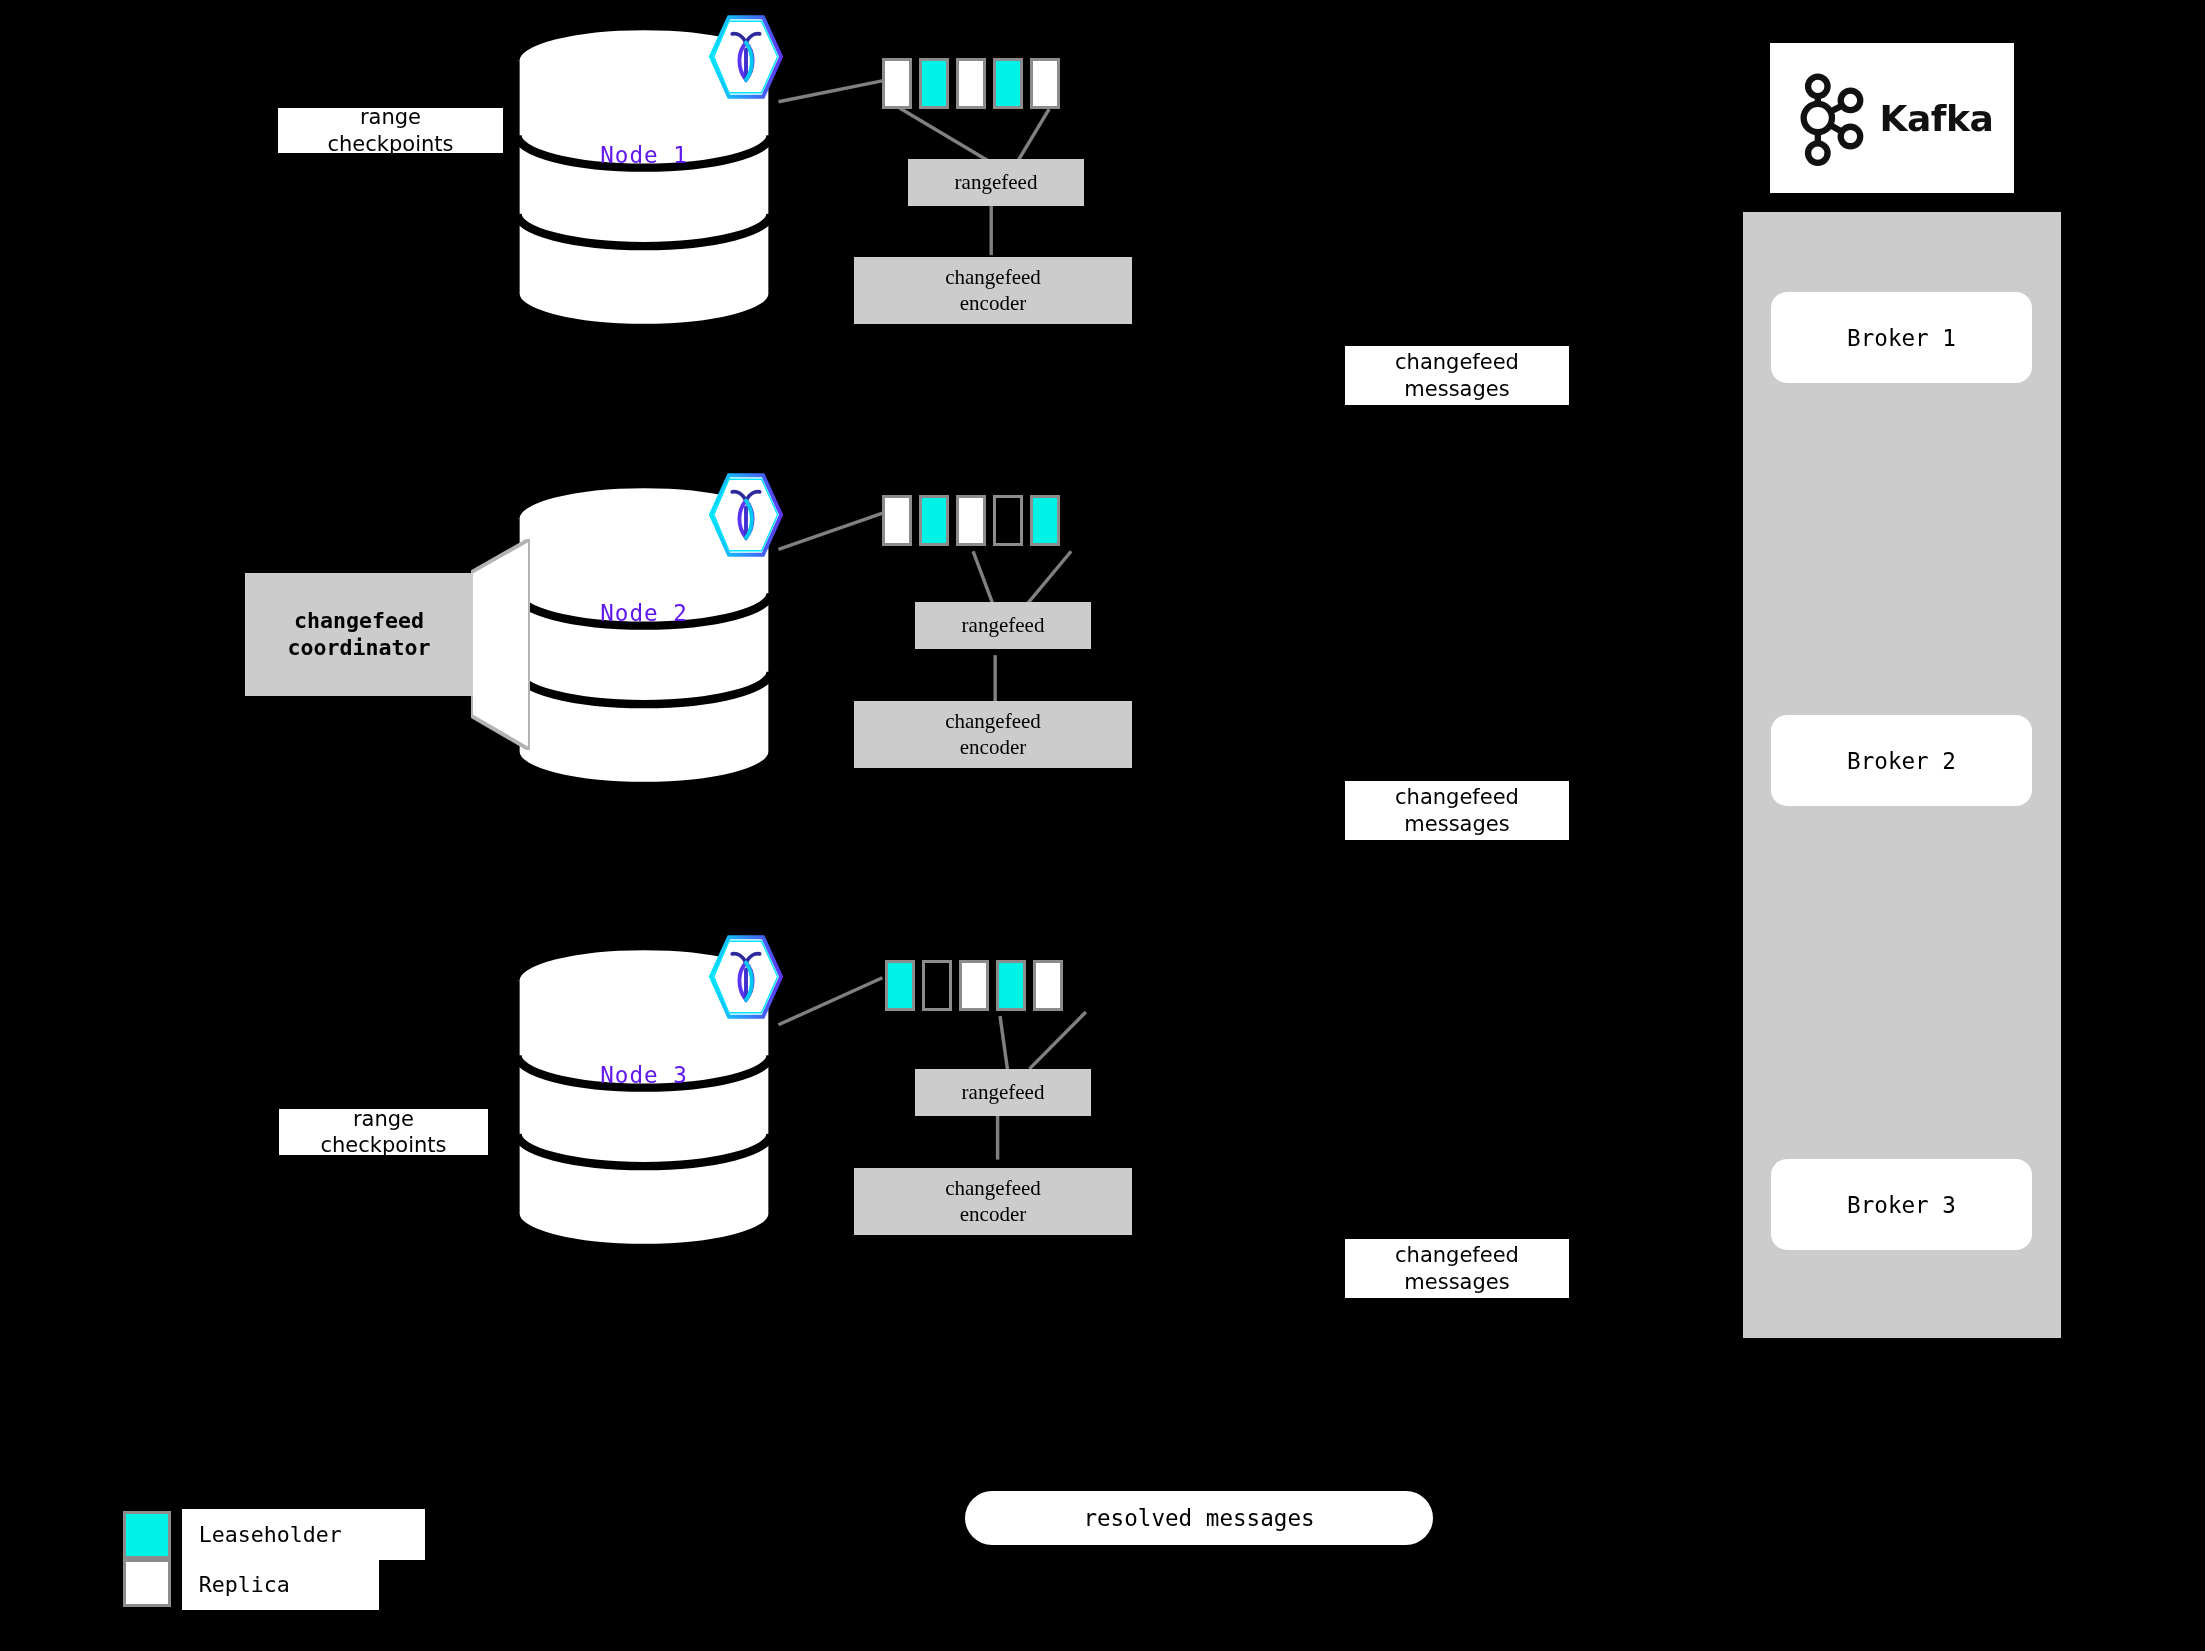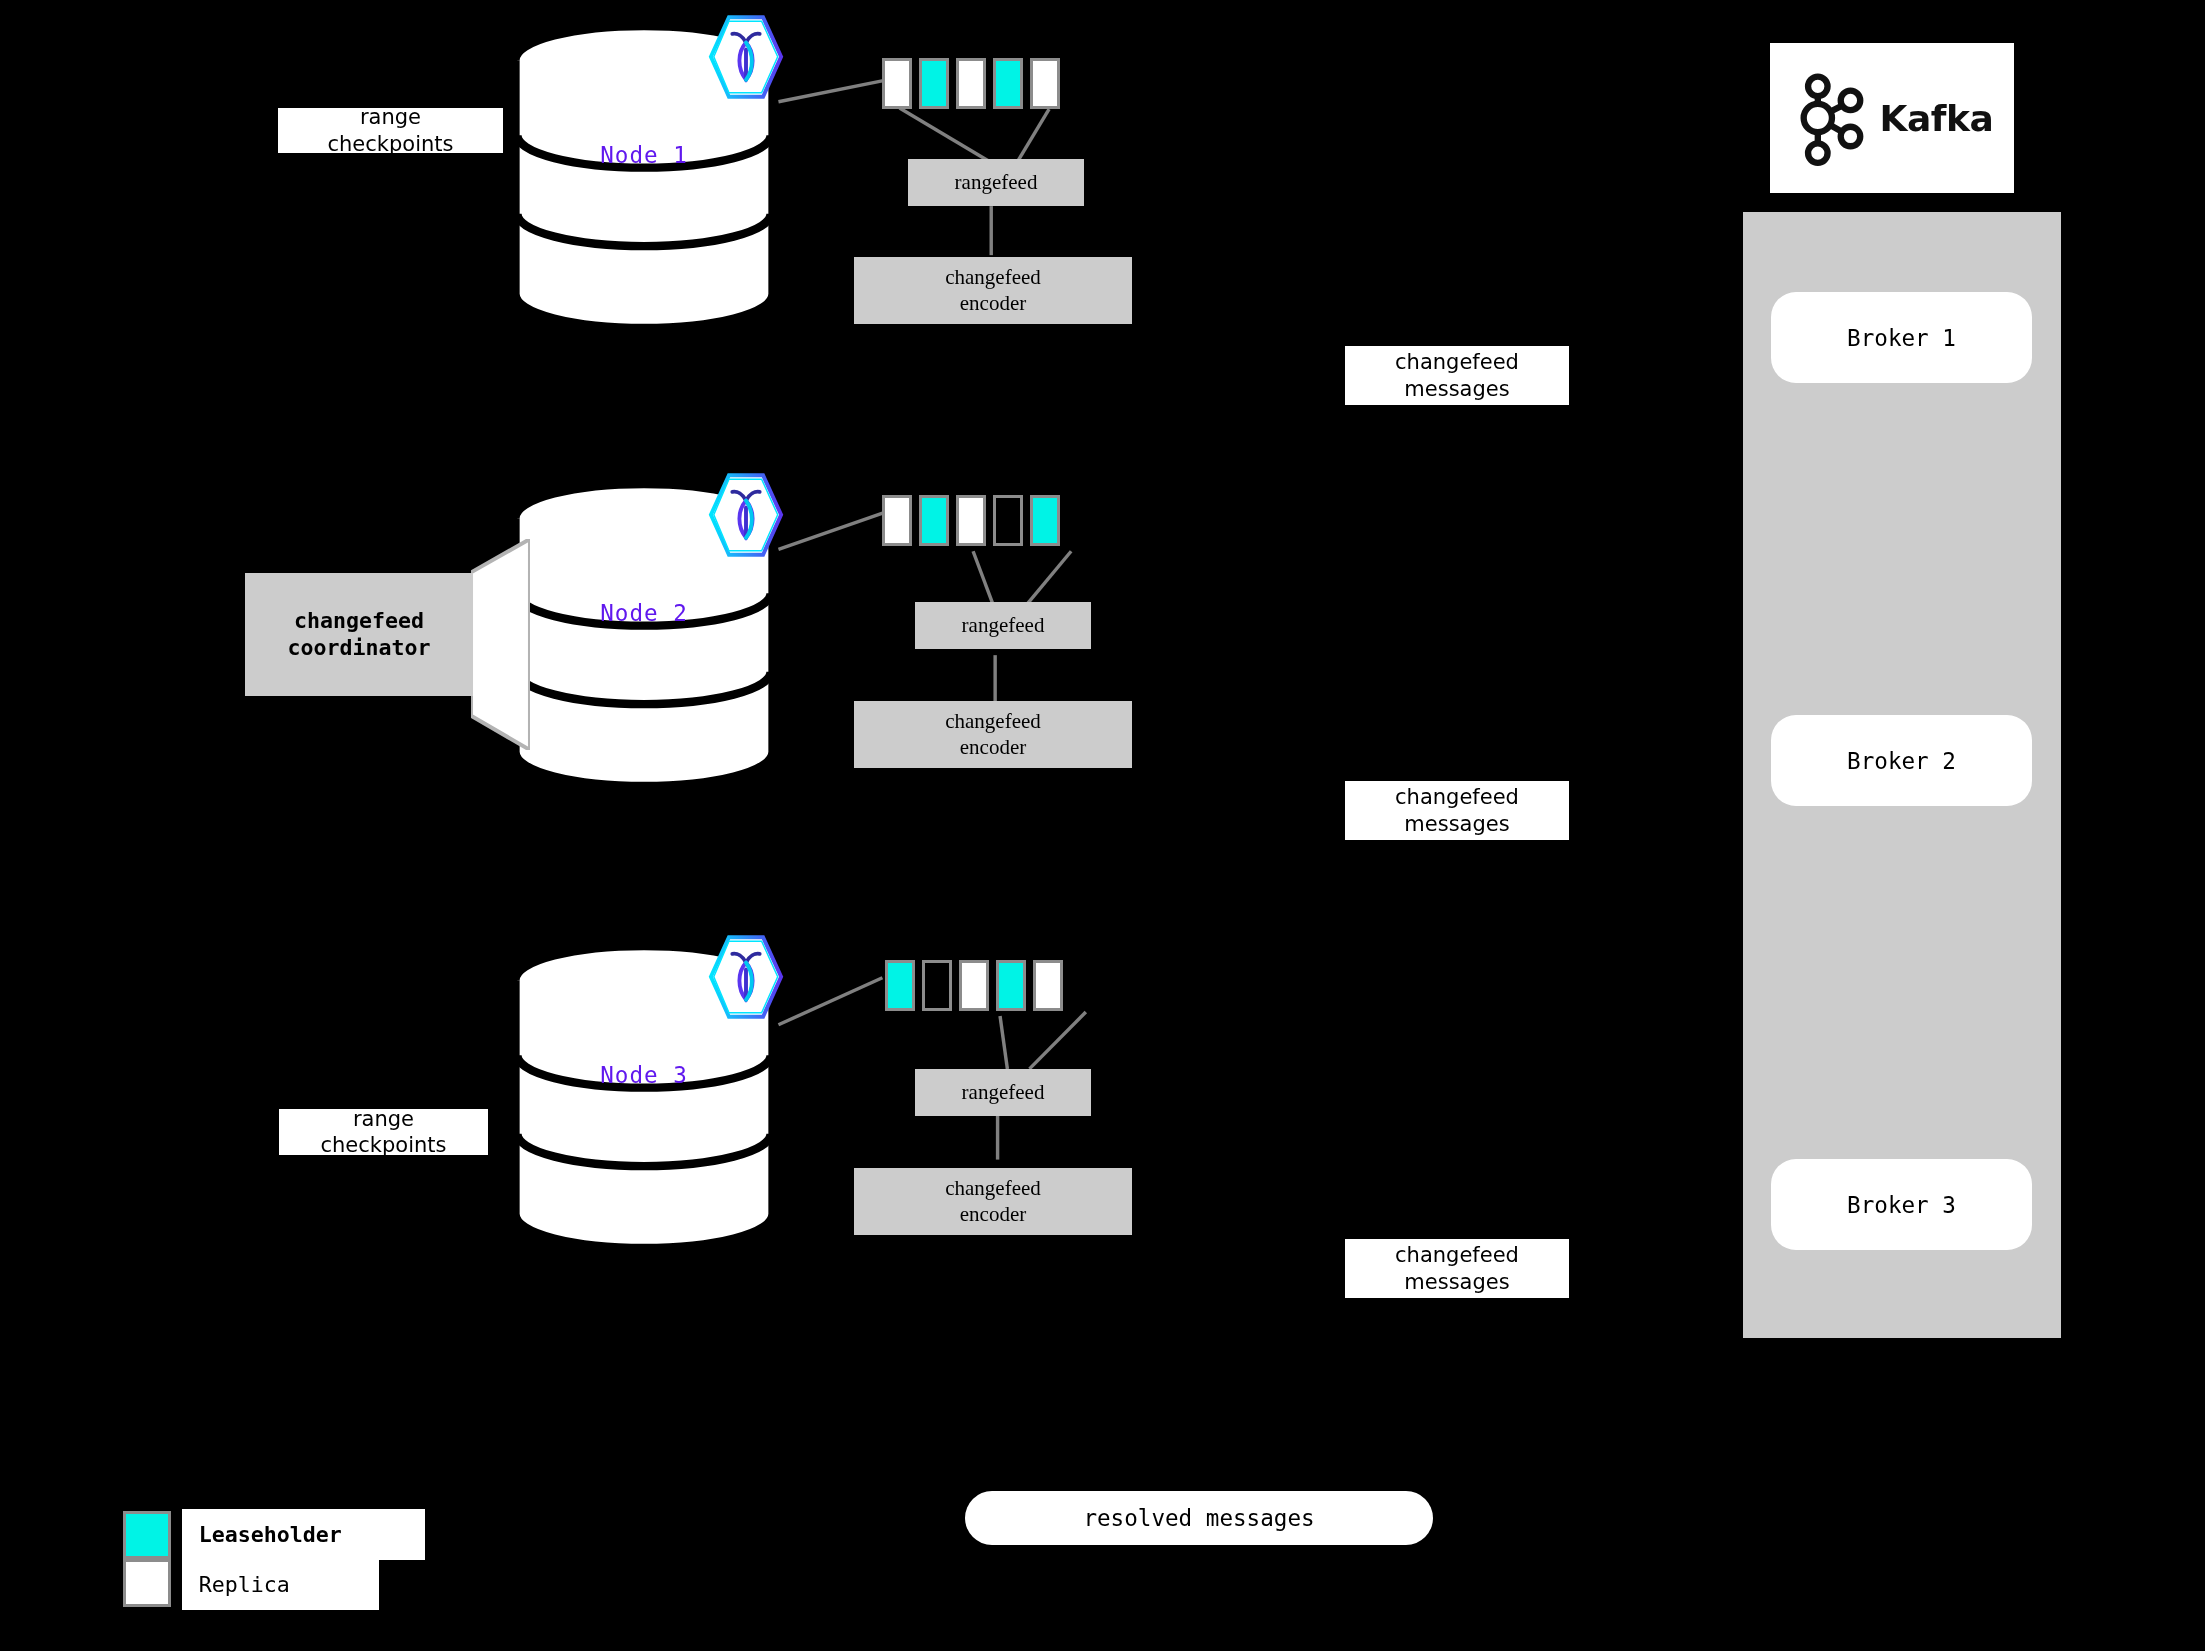--- a/index.html
+++ b/index.html
@@ -45,21 +45,21 @@
         text-align:center;font-size:21.6px;line-height:1.25;white-space:pre-line;
         font-family:"DejaVu Sans Mono","Liberation Mono",monospace;}
 
   
   .kafka-logo{position:absolute;background:#fff;display:flex;
         align-items:center;justify-content:center;gap:10.8px;}
   .kafka-logo svg{display:block;}
   .kafka-word{font-size:36px;font-weight:bold;color:#111;
         font-family:"DejaVu Sans","Liberation Sans",sans-serif;letter-spacing:-0.5px;}
   .kafka-panel{position:absolute;background:#ccc;}
-  .broker{position:absolute;background:#fff;border-radius:25px;color:#000;
+  .broker{position:absolute;background:#fff;border-radius:16px;color:#000;
         display:flex;align-items:center;justify-content:center;
         font-size:22.6px;font-family:"DejaVu Sans Mono","Liberation Mono",monospace;}
 
   
   .pill{position:absolute;background:#fff;border-radius:29px;color:#000;
         display:flex;align-items:center;justify-content:center;font-size:22.6px;
         font-family:"DejaVu Sans Mono","Liberation Mono",monospace;}
 
   
   .legend-sw{position:absolute;width:48px;height:48px;
@@ -262,17 +262,17 @@
 
 <div class="kafka-panel" style="left:1743px;top:212px;width:318px;height:1126px;"></div>
 
 <div class="broker" style="left:1771px;top:292px;width:261px;height:91px;">Broker 1</div>
 <div class="broker" style="left:1771px;top:715px;width:261px;height:91px;">Broker 2</div>
 <div class="broker" style="left:1771px;top:1159px;width:261px;height:91px;">Broker 3</div>
 
 <div class="pill" style="left:965px;top:1459px;width:468px;height:54px;margin-top:32px;">resolved messages</div>
 
 <div class="legend-sw leaseholder" style="left:123px;top:1511px;background:#00f3e6;"></div>
-<div class="legend-txt" style="left:182px;top:1509px;width:226px;height:51px;font-weight:bold;">Leaseholder</div>
+<div class="legend-txt" style="left:182px;top:1509px;width:226px;height:51px;">Leaseholder</div>
 
 <div class="legend-sw replica" style="left:123px;top:1559px;background:#ffffff;"></div>
 <div class="legend-txt" style="left:182px;top:1559px;width:180px;height:51px;">Replica</div>
 
 
 </body></html>

